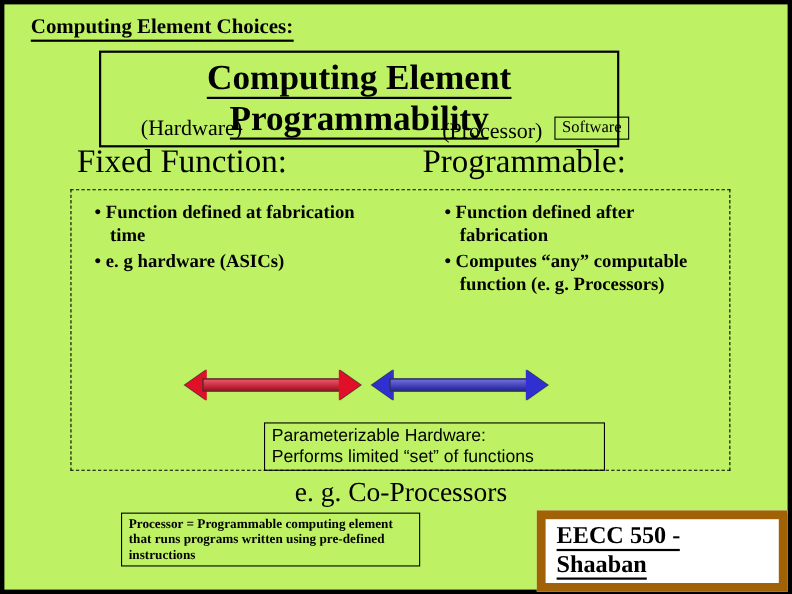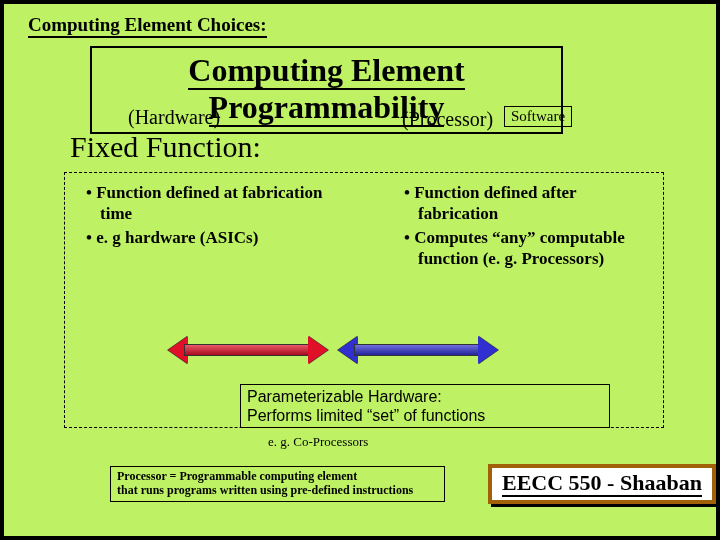--- a/index.html
+++ b/index.html
@@ -52,33 +52,33 @@
                 var(--c);
     border: 1px solid #333;
   }
   .arrow .head-l, .arrow .head-r {
     position: absolute; width: 0; height: 0; top: -6px;
     border-top: 14px solid transparent; border-bottom: 14px solid transparent;
   }
   .arrow .head-l { left: 0;  border-right: 20px solid var(--c); filter: drop-shadow(-1px 0 0 #333); }
   .arrow .head-r { right: 0; border-left:  20px solid var(--c); filter: drop-shadow( 1px 0 0 #333); }
   .param-box {
-    position: absolute; top: 380px; left: 236px; width: 370px;
+    position: absolute; top: 380px; left: 236px; width: 310px;
     border: 1px solid #000; padding: 2px 6px;
     font-family: Arial, sans-serif; font-size: 16px; line-height: 1.2;
   }
-  .copro { position: absolute; top: 430px; left: 264px; font-size: 13px; }
+  .copro { position: absolute; top: 430px; left: 264px; font-size: 25px; }
   .def-box {
-    position: absolute; top: 462px; left: 106px; width: 335px;
+    position: absolute; top: 462px; left: 106px; width: 272px;
     border: 1px solid #000; padding: 3px 6px;
     font-size: 12px; font-weight: bold; line-height: 1.15;
   }
   .course-wrap { position: absolute; top: 460px; left: 484px; }
   .course-box {
-    position: relative; border: 4px solid #a16207; padding: 2px 10px 4px 10px;
+    position: relative; border: 8px solid #a16207; padding: 2px 10px 4px 10px;
     font-size: 22px; font-weight: bold; background: #fff;
     box-shadow: 3px 3px 0 #000;
   }
   .course-box .txt { border-bottom: 2px solid #000; }
   .footer {
     position: absolute; top: 504px; right: 26px;
     font-size: 11px; font-weight: bold;
   }
 </style>
 </head>
@@ -90,20 +90,21 @@
 
   <div class="title-box">
     <span>Computing Element Programmability</span>
   </div>
 
   <div class="left-label">(Hardware)</div>
   <div class="left-head">Fixed Function:</div>
 
   <div class="right-label">(Processor)</div>
   <div class="sw-box">Software</div>
+  <div class="right-head">Programmable:</div>
 
   <div class="dashed-body"></div>
 
   <div class="bullets bl-left">
     <ul>
       <li>Function defined at fabrication time</li>
       <li>e. g hardware (ASICs)</li>
     </ul>
   </div>
 

